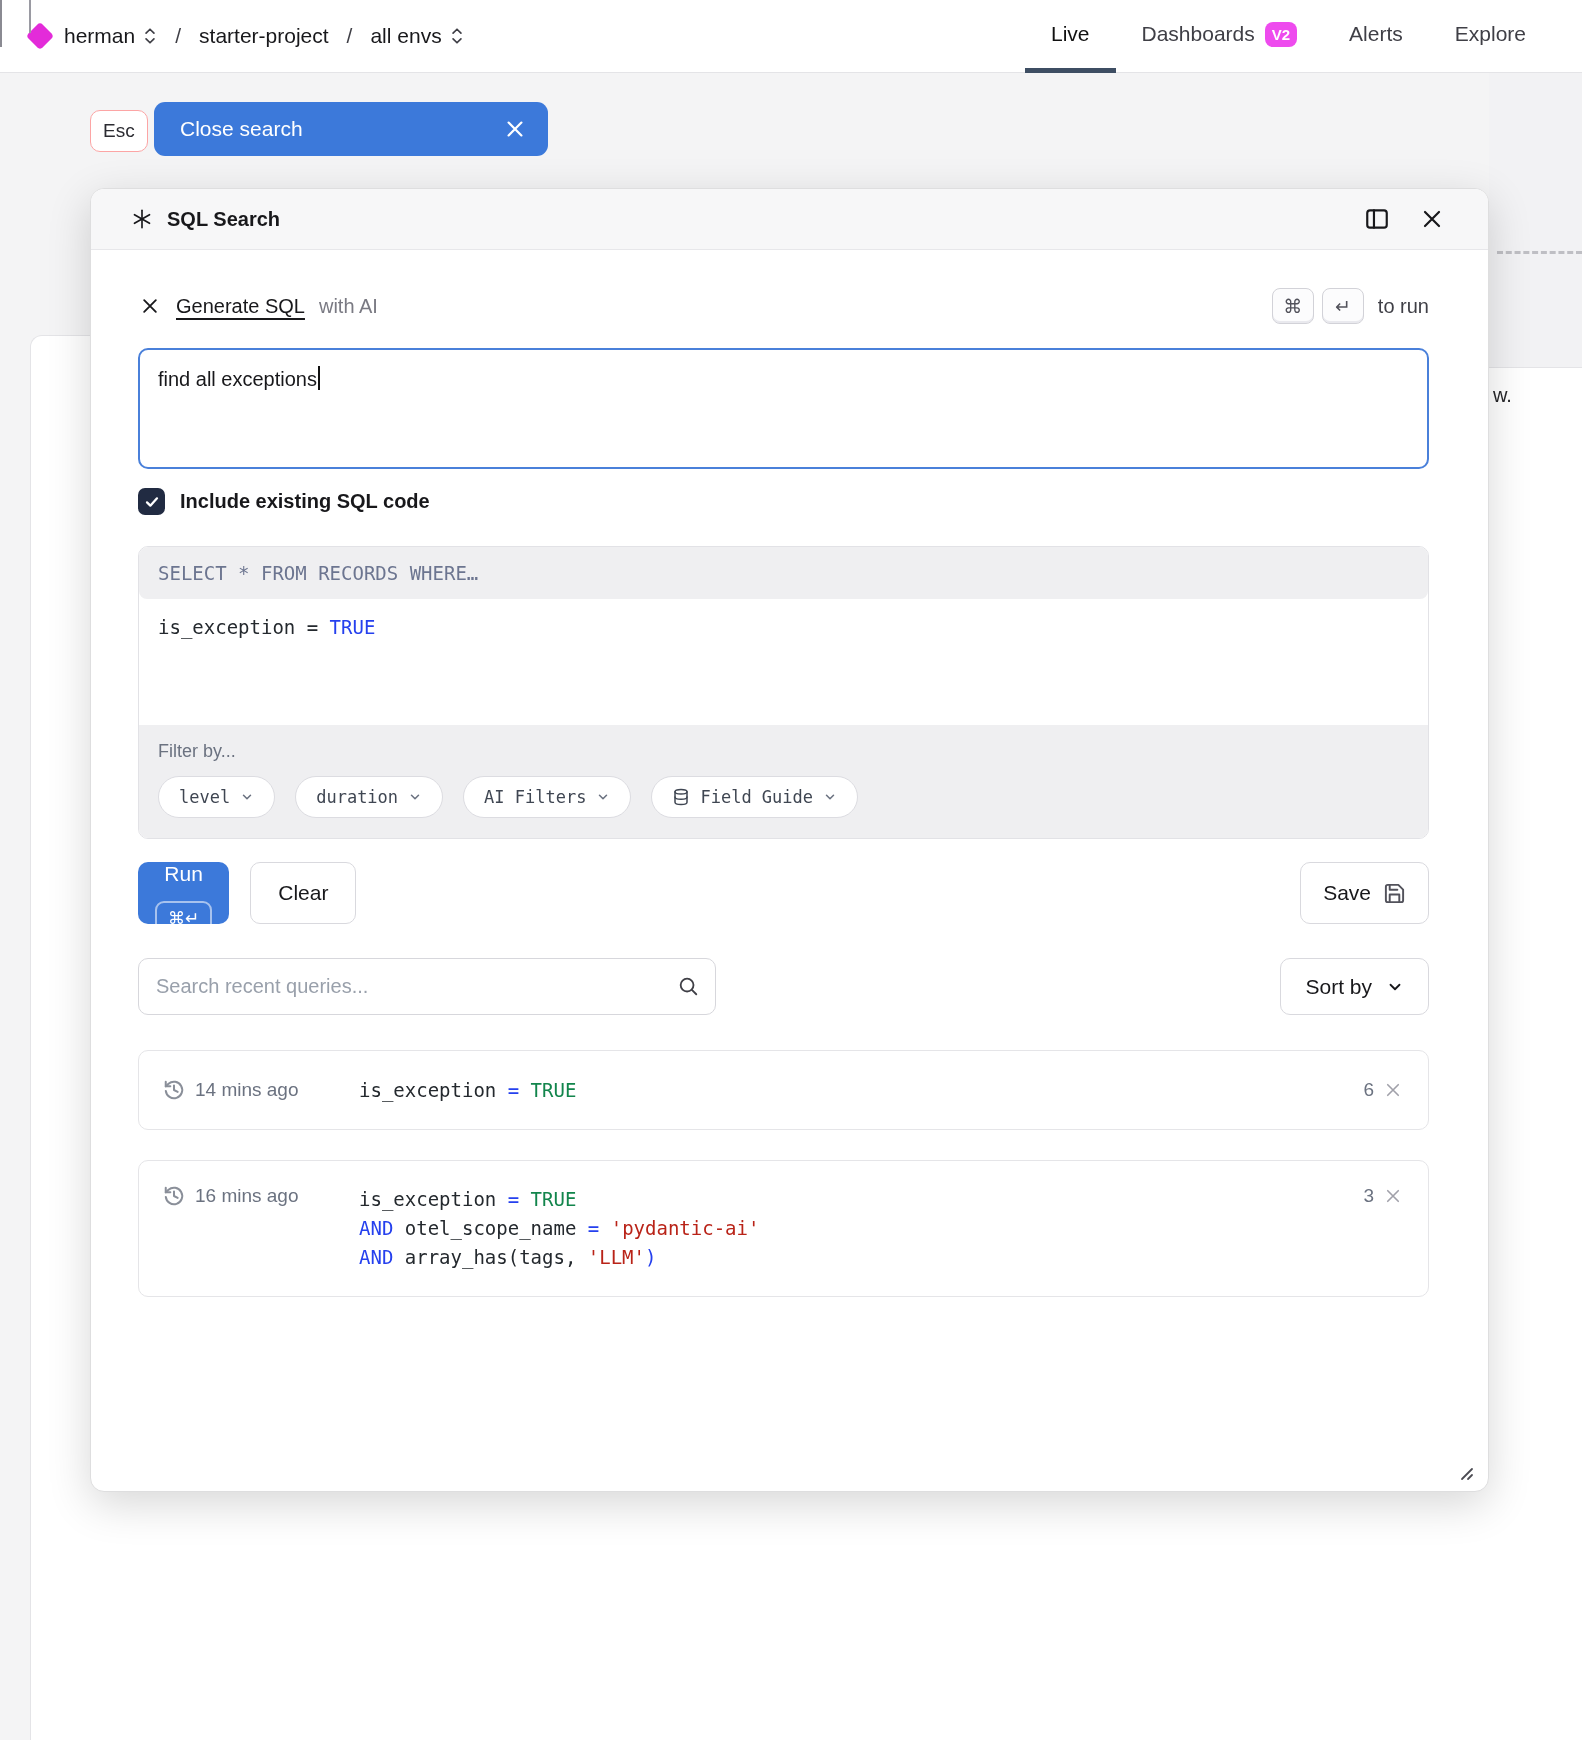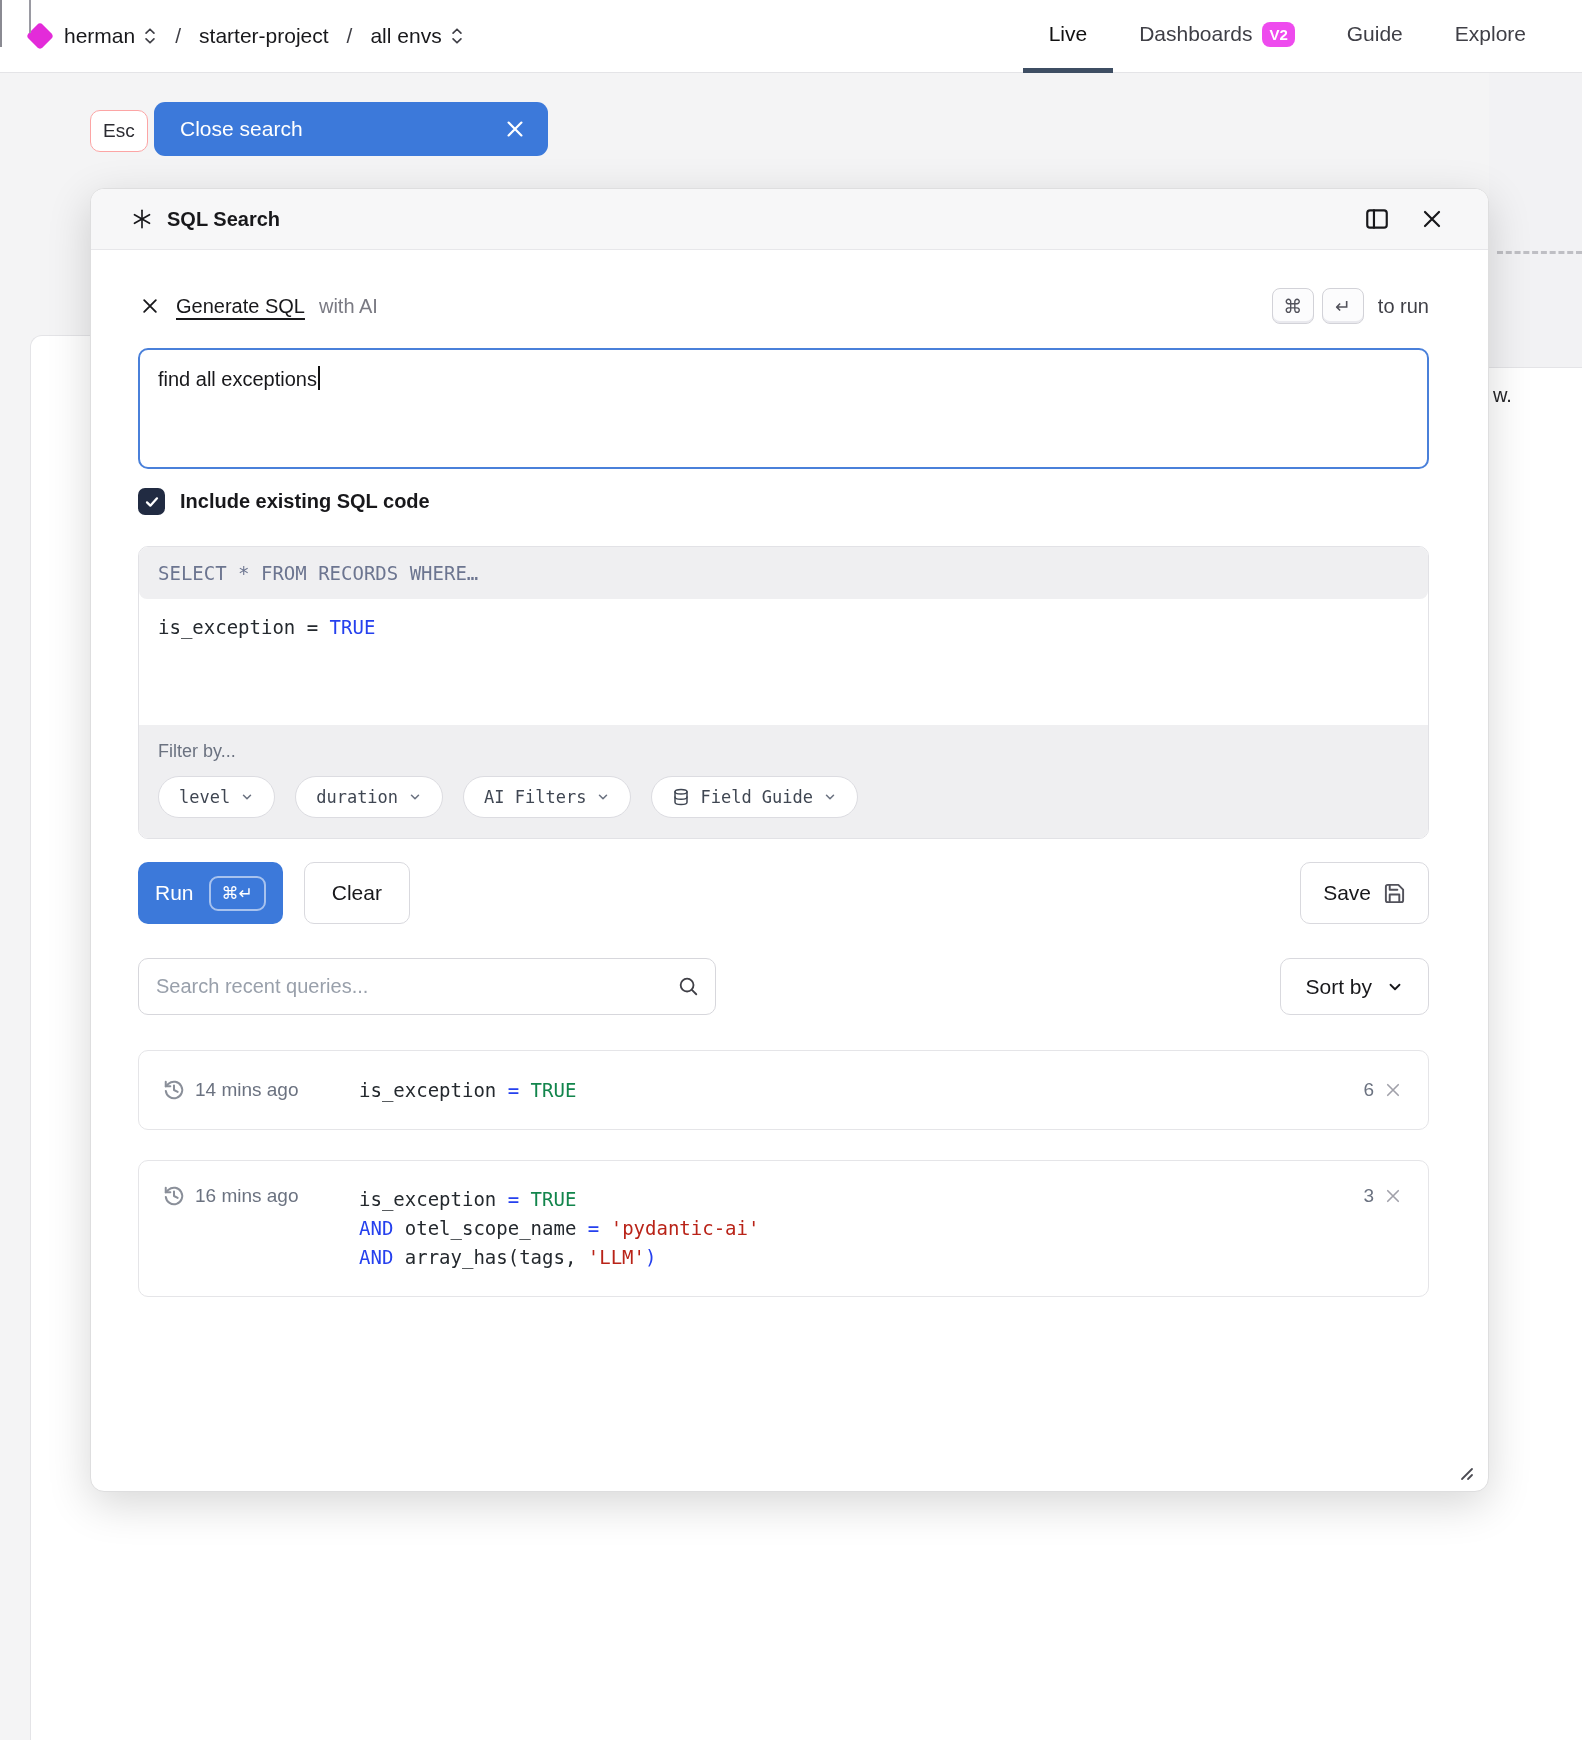--- a/index.html
+++ b/index.html
@@ -90,21 +90,21 @@
   .sql-editor-footer{ background:#efeff1; padding:16px 19px 20px 19px; }
   .filter-label{ font-size:18px; color:#6b7280; }
   .chips{ display:flex; gap:20px; margin-top:14px; }
   .chip{ height:42px; display:flex; align-items:center; gap:10px; background:#fff;
     border:1px solid #dcdce1; border-radius:21px; padding:0 20px;
     font-family:"DejaVu Sans Mono", monospace; font-size:17px; color:#3f4652; cursor:pointer;}
   .chip .chev{ color:#6b7280; }
 
   .actions-row{ margin-top:23px; display:flex; align-items:center; gap:21px; }
   .btn{ height:62px; border-radius:10px; font-size:21px; cursor:pointer; font-family:inherit; }
-  .btn-run{ background:#3c79da; color:#fff; border:none; display:flex; align-items:center; gap:15px; padding:0 17px;}
+  .btn-run{ background:#3c79da; color:#fff; border:none; display:flex; align-items:center; gap:15px; padding:0 17px;flex-direction:column;}
   .run-kbd{ border:2px solid rgba(255,255,255,.55); border-radius:9px; padding:5px 11px; font-size:17px; }
   .btn-clear{ background:#fff; border:1px solid #d9d9de; color:#18181b; padding:0 27px; }
   .btn-save{ background:#fff; border:1px solid #d9d9de; color:#18181b; margin-left:auto;
     display:flex; align-items:center; gap:12px; padding:0 22px;}
   .btn-save svg{ color:#52525b; }
 
   .tabs-row{ margin-top:71px; display:flex; gap:60px; border-bottom:1px solid #e4e4e7; }
   .tab{ display:flex; align-items:center; gap:13px; font-size:21px; padding:2px 6px 16px 6px;
     color:#71717a; font-weight:500; cursor:pointer; border-bottom:5px solid transparent; margin-bottom:-1px;}
   .tab.active{ color:#111827; font-weight:700; border-bottom-color:#3e4e63; }
@@ -175,21 +175,21 @@
   </div>
   <nav class="nav">
     <div class="nav-item active">
       <span>Live</span>
     </div>
     <div class="nav-item">
       <span>Dashboards</span>
       <span class="badge">V2</span>
     </div>
     <div class="nav-item">
-      <span>Guide</span>
+      <span>Alerts</span>
     </div>
     <div class="nav-item">
       <span>Explore</span>
     </div>
   </nav>
 </header>
 
 <button class="esc-key">Esc</button>
 <button class="close-search">
   <span class="lbl">Close search</span>

